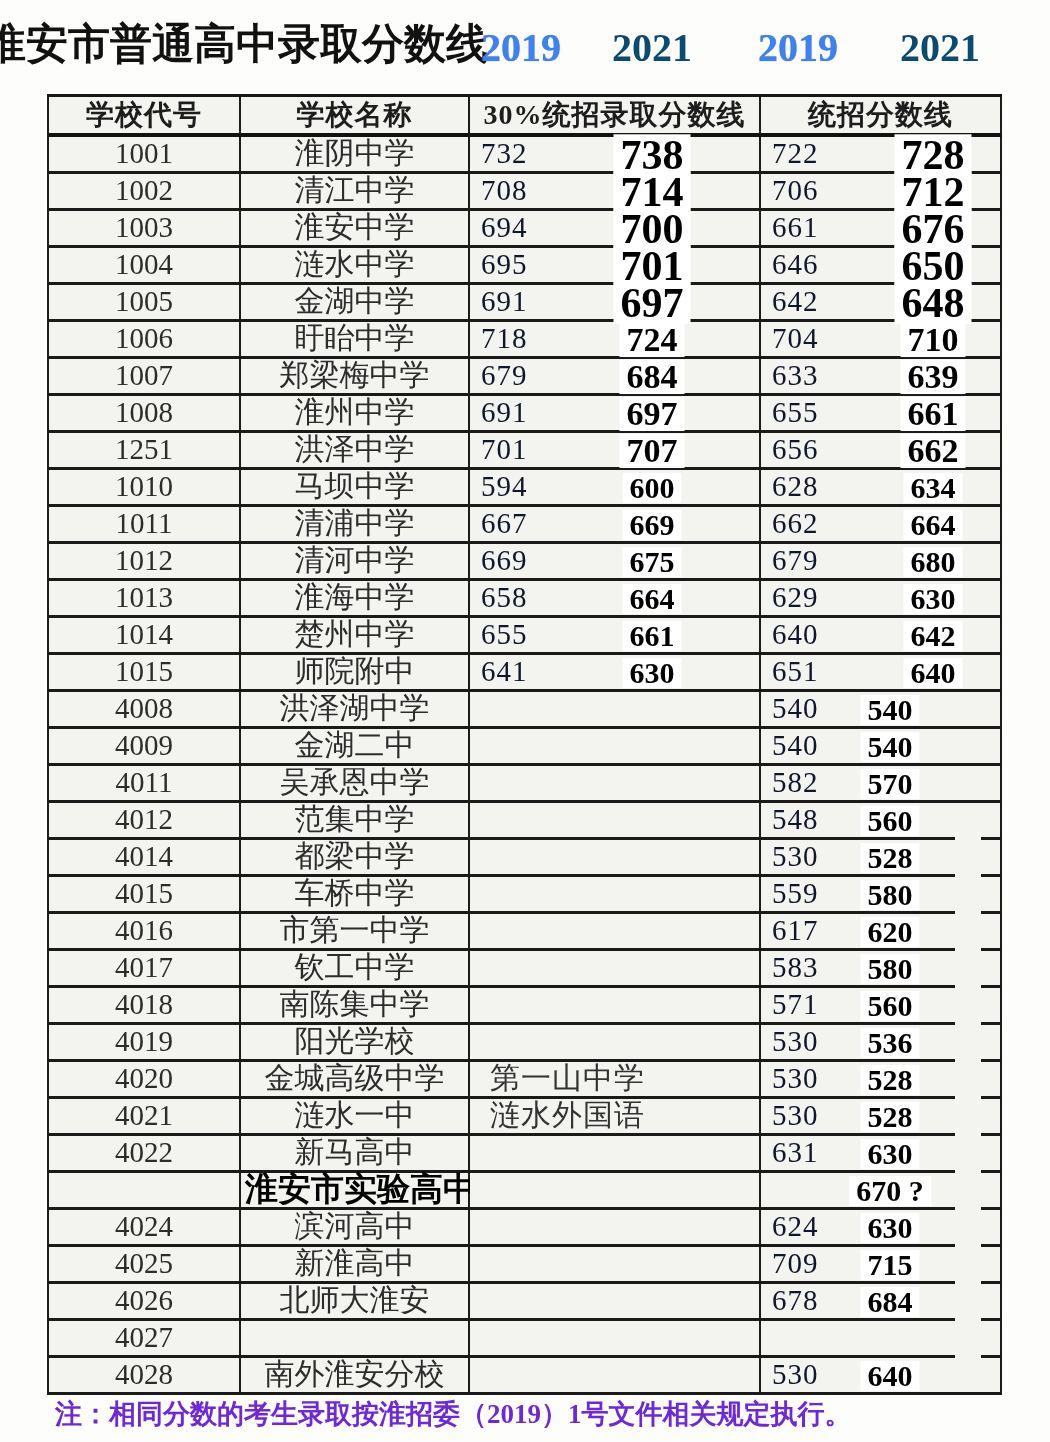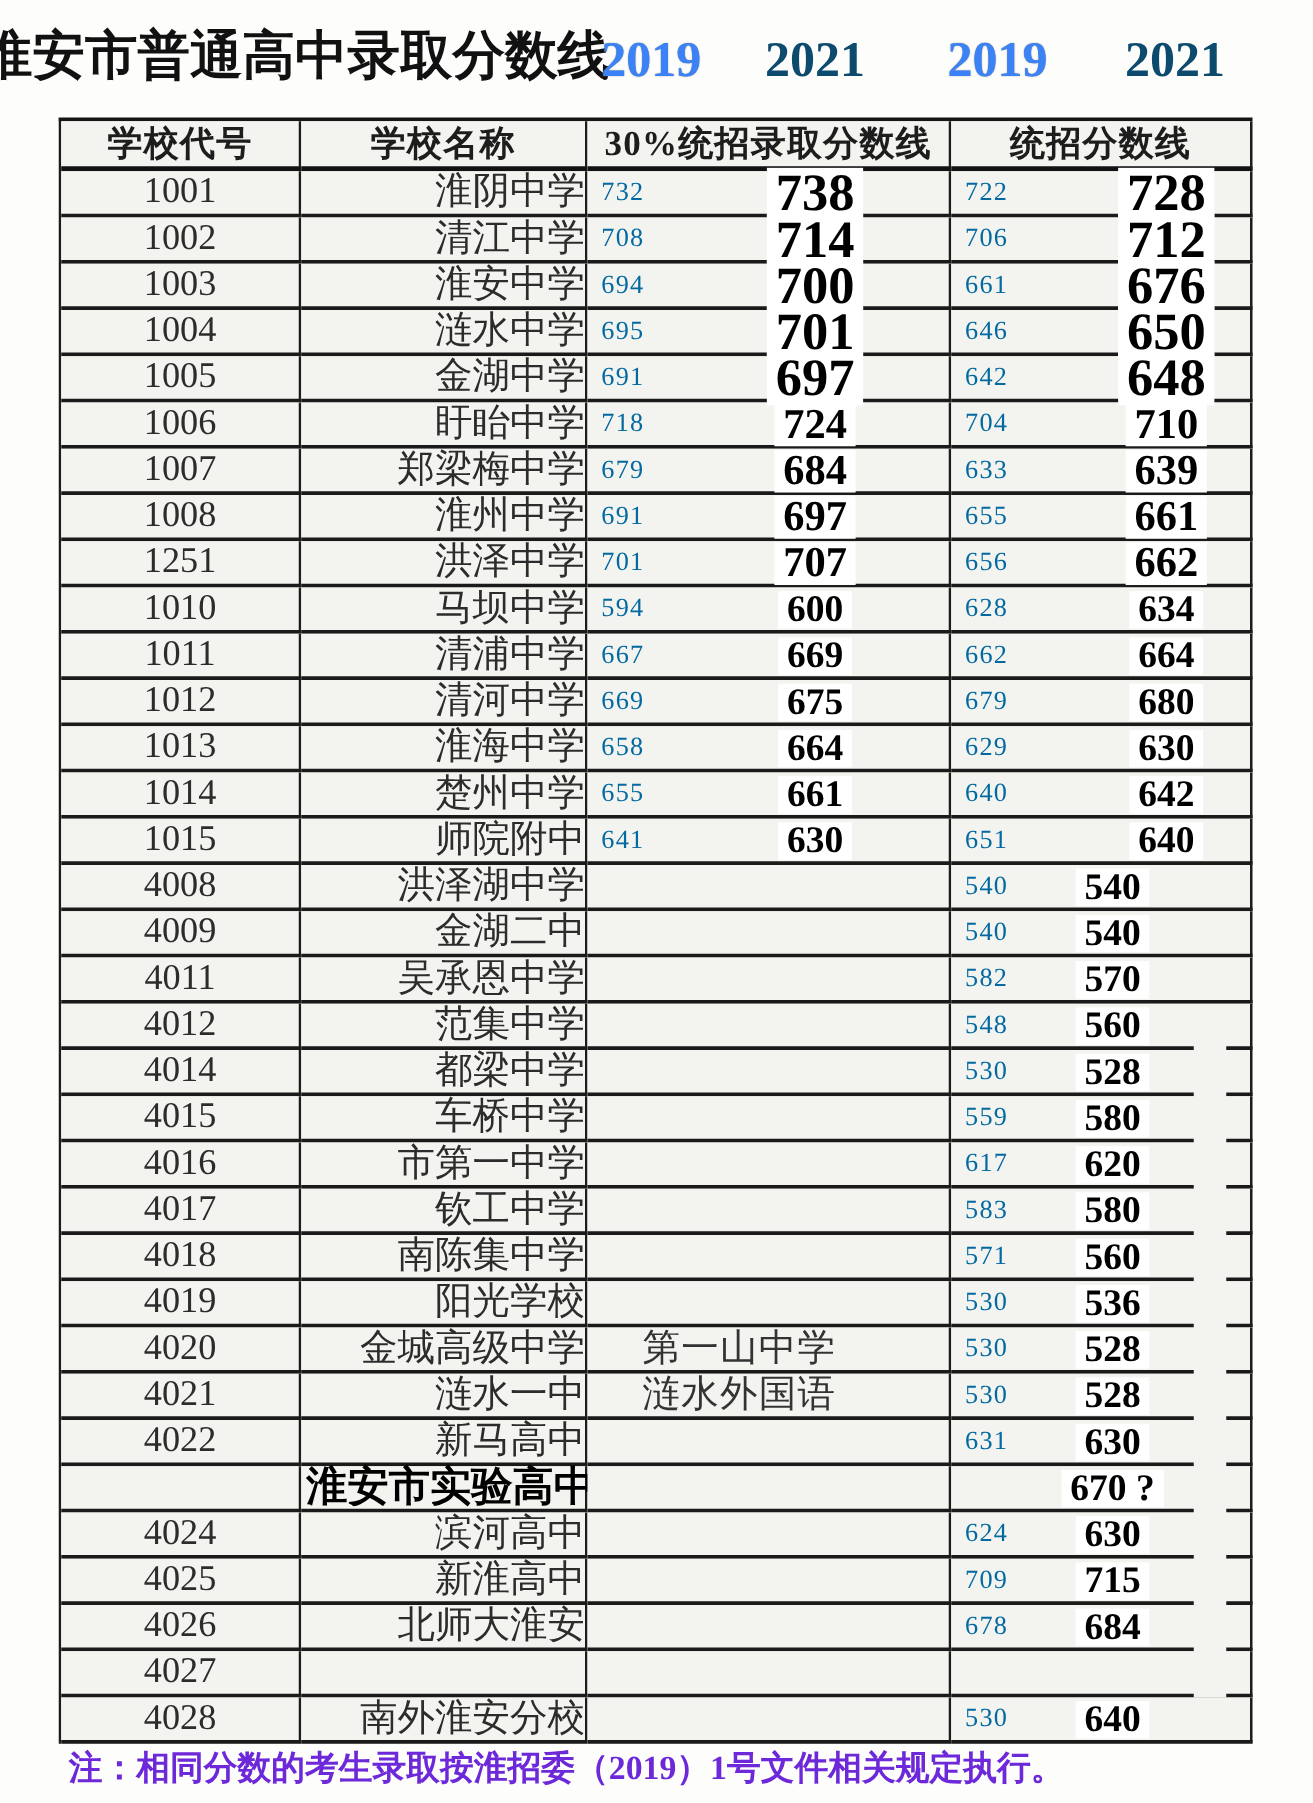--- a/index.html
+++ b/index.html
@@ -47,30 +47,30 @@
   .hcell{
     display:flex;align-items:center;justify-content:center;
     border-bottom:4px solid #121212;
     font-size:28px;font-weight:700;color:#1d1d1d;
     letter-spacing:1px;
   }
   .code,.name{
     position:absolute;left:0;right:0;top:50%;transform:translateY(-52%);
     text-align:center;font-size:29px;color:#2c2c2c;white-space:nowrap;
   }
-  .name{font-size:30px;text-align:right;}
+  .name{font-size:30px;}
   .namebold{
     font-weight:800;font-size:33px;color:#000;
     text-align:left;padding-left:4px;
   }
   .print{
     position:absolute;left:11px;top:50%;transform:translateY(-52%);
-    font-size:21px;color:#0369a1;white-space:nowrap;letter-spacing:1px;
-  }
-  .print.txt{left:44px;font-size:30px;color:#333;}
+    font-size:29px;color:#0f172a;white-space:nowrap;letter-spacing:1px;
+  }
+  .print.txt{left:20px;font-size:30px;color:#333;}
   .bval{
     position:absolute;top:50%;transform:translate(-50%,-47%);
     background:#ffffff;padding:0 7px;z-index:2;
     font-weight:800;color:#000;white-space:nowrap;line-height:1;
   }
   .c3 .bval{left:63%;}
   .c4.hi .bval{left:72%;}
   .c4.lo .bval{left:54%;}
   .xl{font-size:42px;}
   .lg{font-size:34px;}

